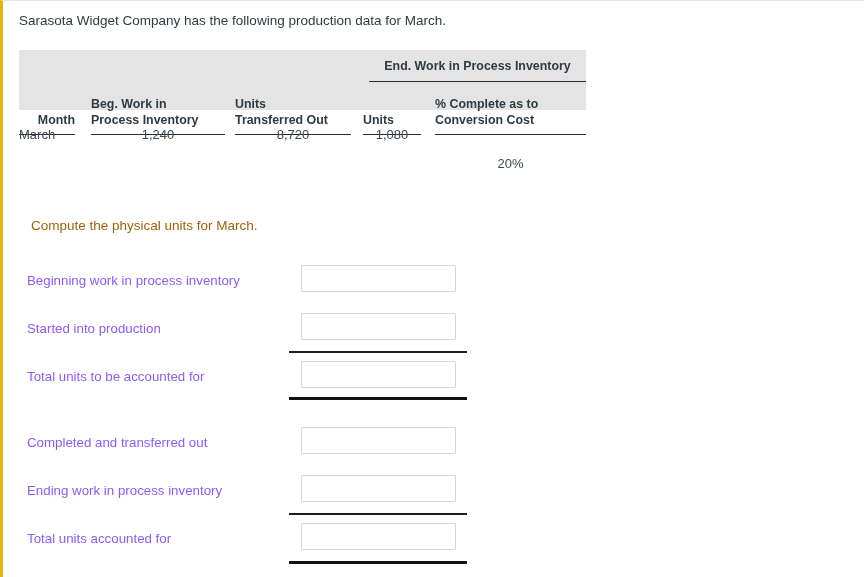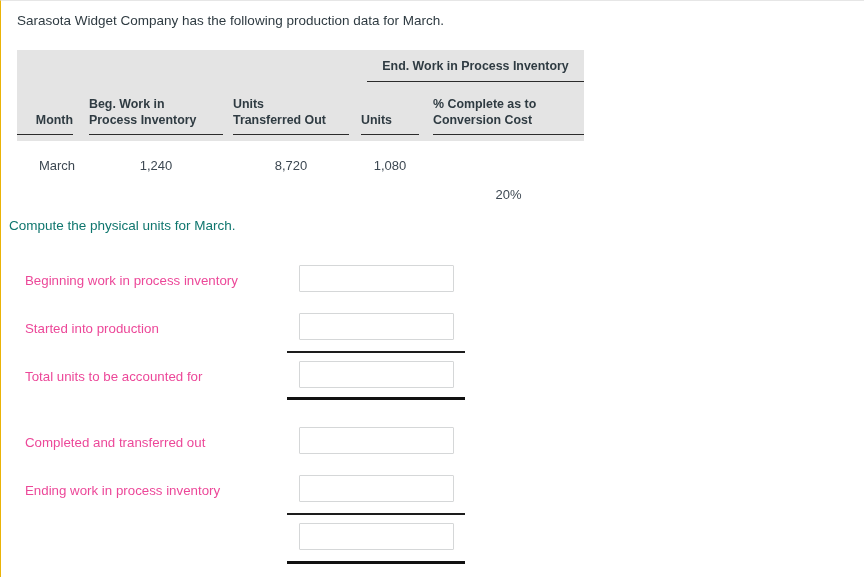--- a/index.html
+++ b/index.html
@@ -15,21 +15,21 @@
     overflow: hidden;
     position: relative;
   }
   .page {
     position: absolute;
     left: 0;
     top: 0;
     width: 864px;
     height: 577px;
     border-top: 1px solid #e6e6e6;
-    border-left: 1px solid #eab308;
+    border-left: 3px solid #eab308;
     box-sizing: border-box;
     background: #ffffff;
   }
 
   
   .intro {
     position: absolute;
     left: 16px;
     top: 11px;
     font-size: 13.5px;
@@ -41,21 +41,21 @@
   
   .data-table {
     position: absolute;
     left: 16px;
     top: 49px;
     width: 567px;
   }
   .thead {
     background: #e4e4e4;
     position: relative;
-    height: 91px;
+    height: 60px;
   }
   .span-head {
     position: absolute;
     left: 350px;
     top: 9px;
     width: 217px;
     text-align: center;
     font-size: 12.4px;
     font-weight: bold;
     color: #2f3b42;
@@ -99,49 +99,49 @@
     height: 40px;
   }
   .cell {
     position: absolute;
     top: 17px;
     font-size: 13px;
     color: #3d4852;
     text-align: center;
     white-space: nowrap;
   }
-  .cl-1 { left: 0px;   width: 56px;  text-align: center; margin-left: 12px; }
+  .cl-1 { left: 0px;   width: 56px;  text-align: left; }
   .cl-2 { left: 72px;  width: 134px; }
   .cl-3 { left: 216px; width: 116px; }
   .cl-4 { left: 344px; width: 58px;  }
   .cl-5 { left: 416px; width: 151px; margin-top: 29px; }
 
   
   .prompt {
     position: absolute;
-    left: 8px;
+    left: 28px;
     top: 217px;
     font-size: 13.5px;
-    color: #0f766e;
+    color: #a16207;
     white-space: nowrap;
   }
 
   
   .form {
     position: absolute;
     left: 0;
     top: 0;
     width: 864px;
     height: 577px;
   }
   .row-label {
     position: absolute;
     left: 24px;
     font-size: 13.3px;
-    color: #ec4899;
+    color: #8b5cf6;
     white-space: nowrap;
   }
   .row-input {
     position: absolute;
     left: 298px;
     width: 155px;
     height: 27px;
     box-sizing: border-box;
     border: 1px solid #d5d7d8;
     background: #ffffff;
@@ -234,18 +234,19 @@
     <div class="total-rule" style="top:396px"></div>
 
     <div class="row-label" style="top:434px">Completed and transferred out</div>
     <input class="row-input" type="text" style="top: 426px;" value="" placeholder="">
 
     <div class="row-label" style="top:482px">Ending work in process inventory</div>
     <input class="row-input" type="text" style="top: 474px;" value="" placeholder="">
 
     <div class="subtotal-rule" style="top:512px"></div>
 
+    <div class="row-label" style="top:530px">Total units accounted for</div>
     <input class="row-input" type="text" style="top: 522px;" value="" placeholder="">
 
     <div class="total-rule" style="top:560px"></div>
   </div>
 
 </div>
 
 </body></html>

